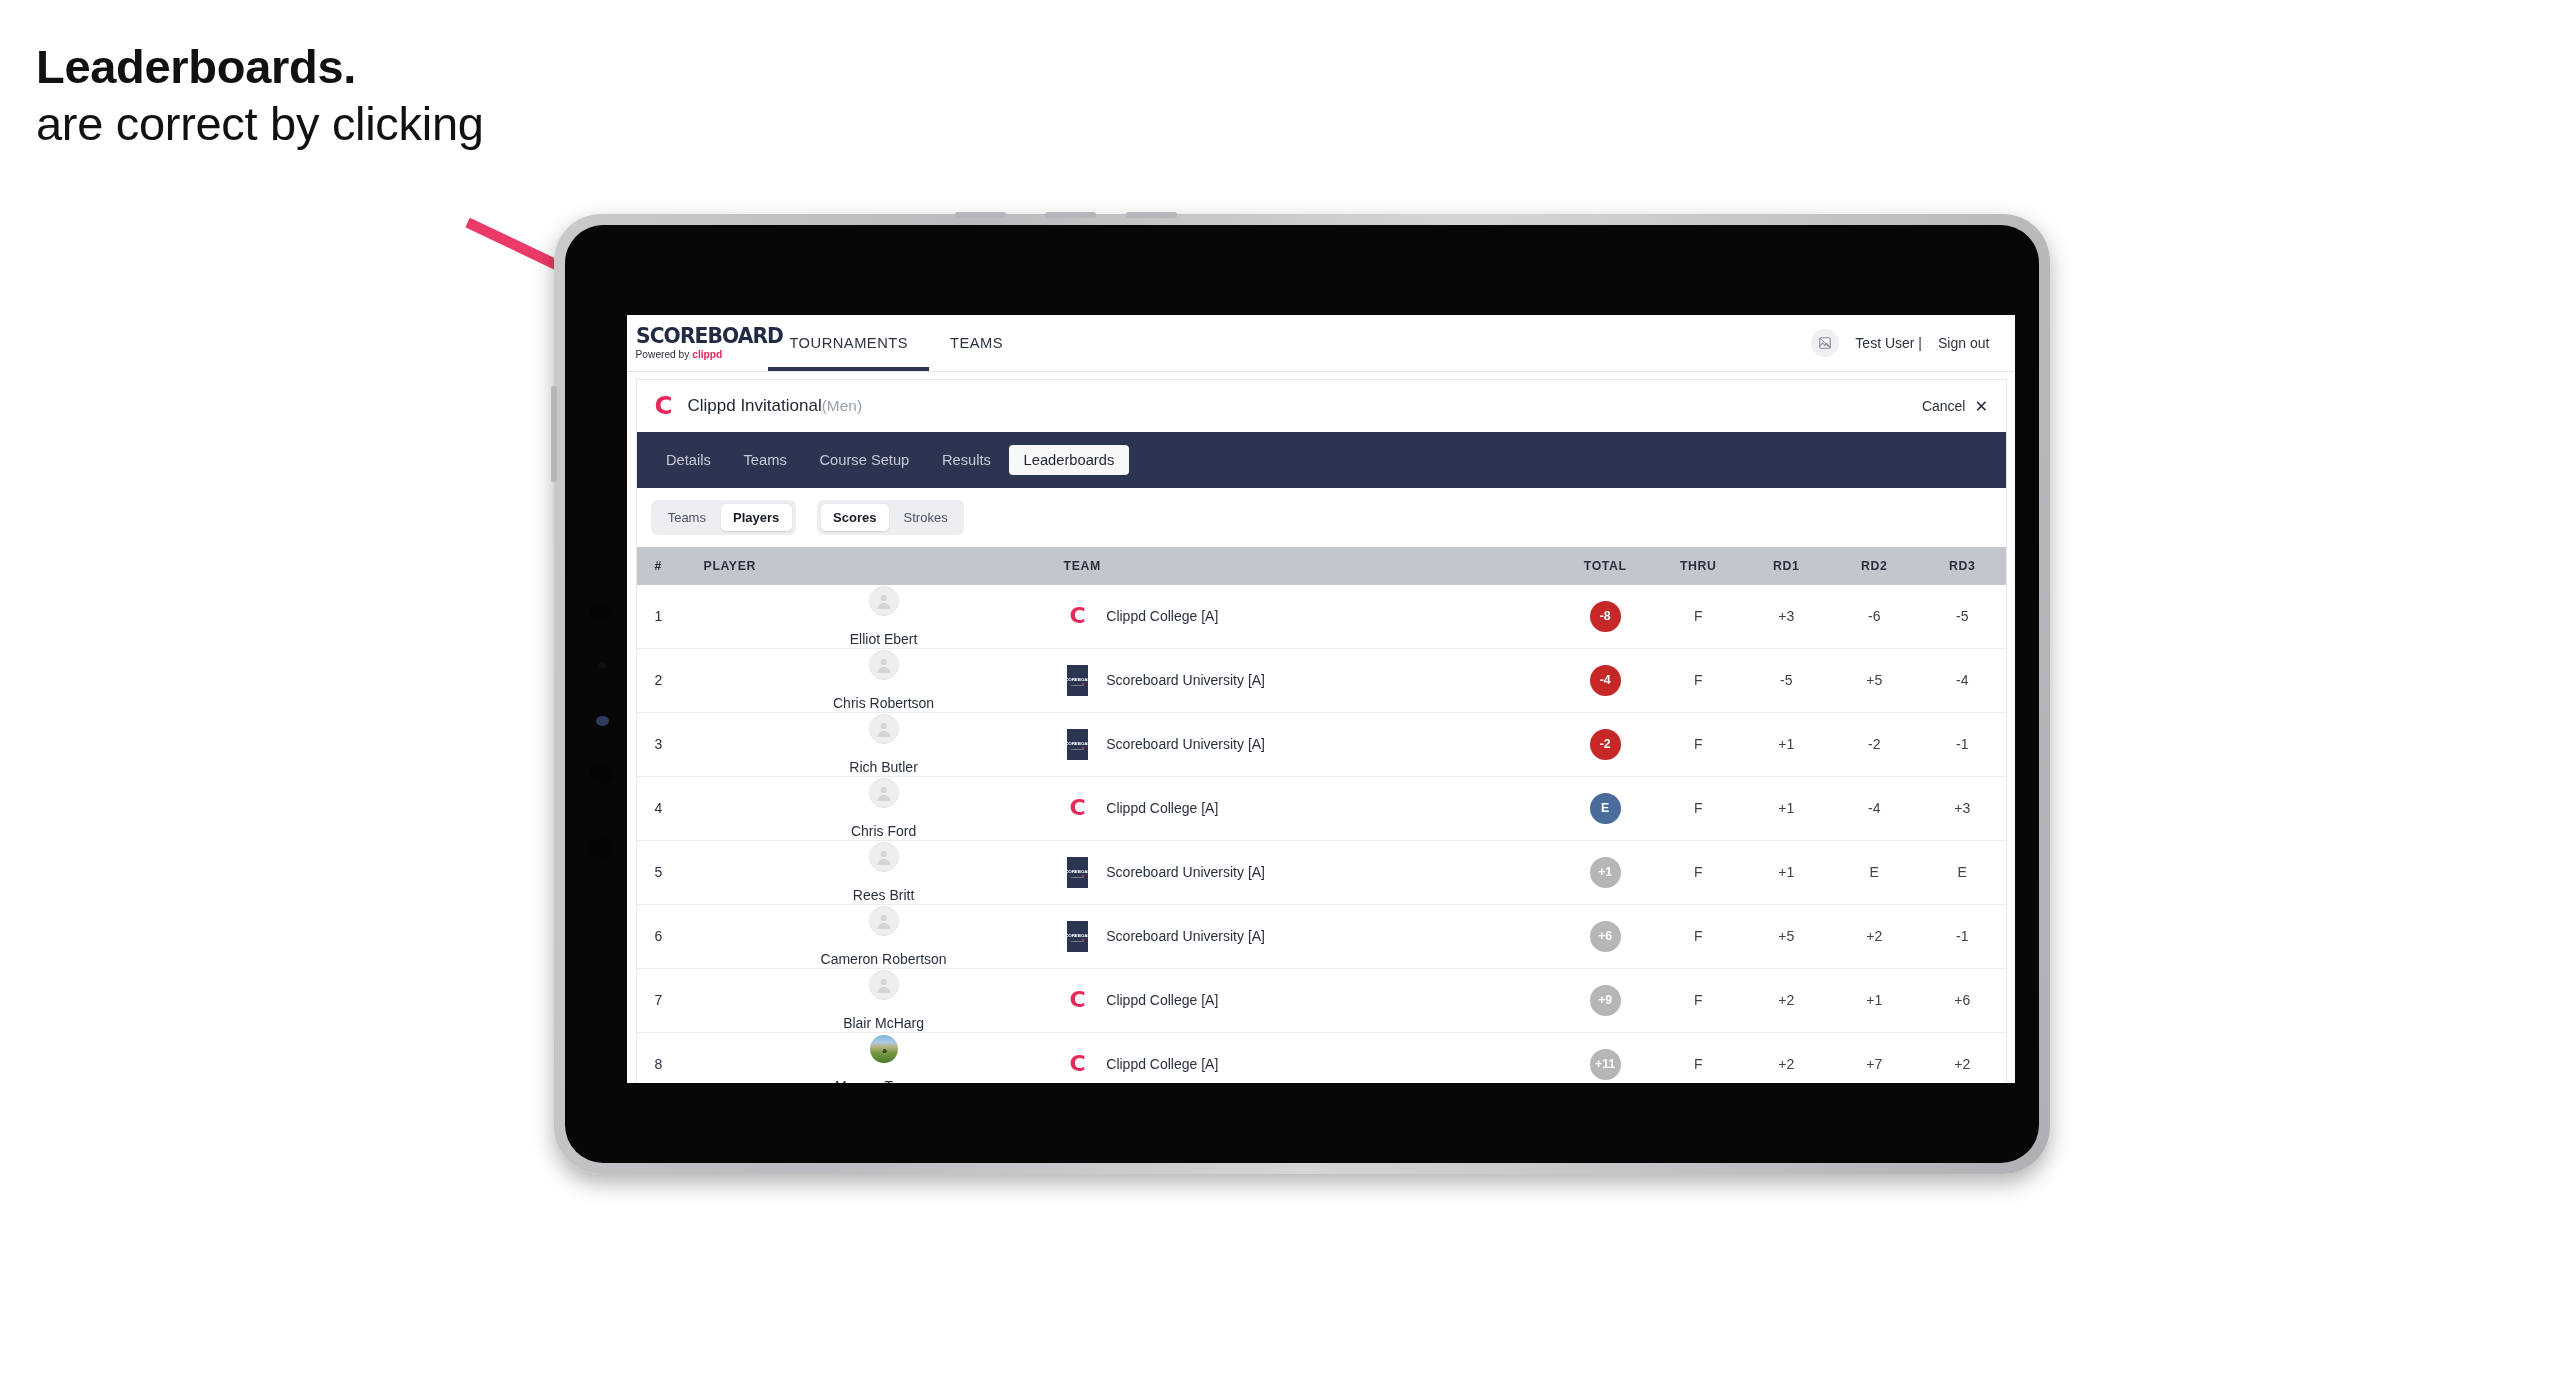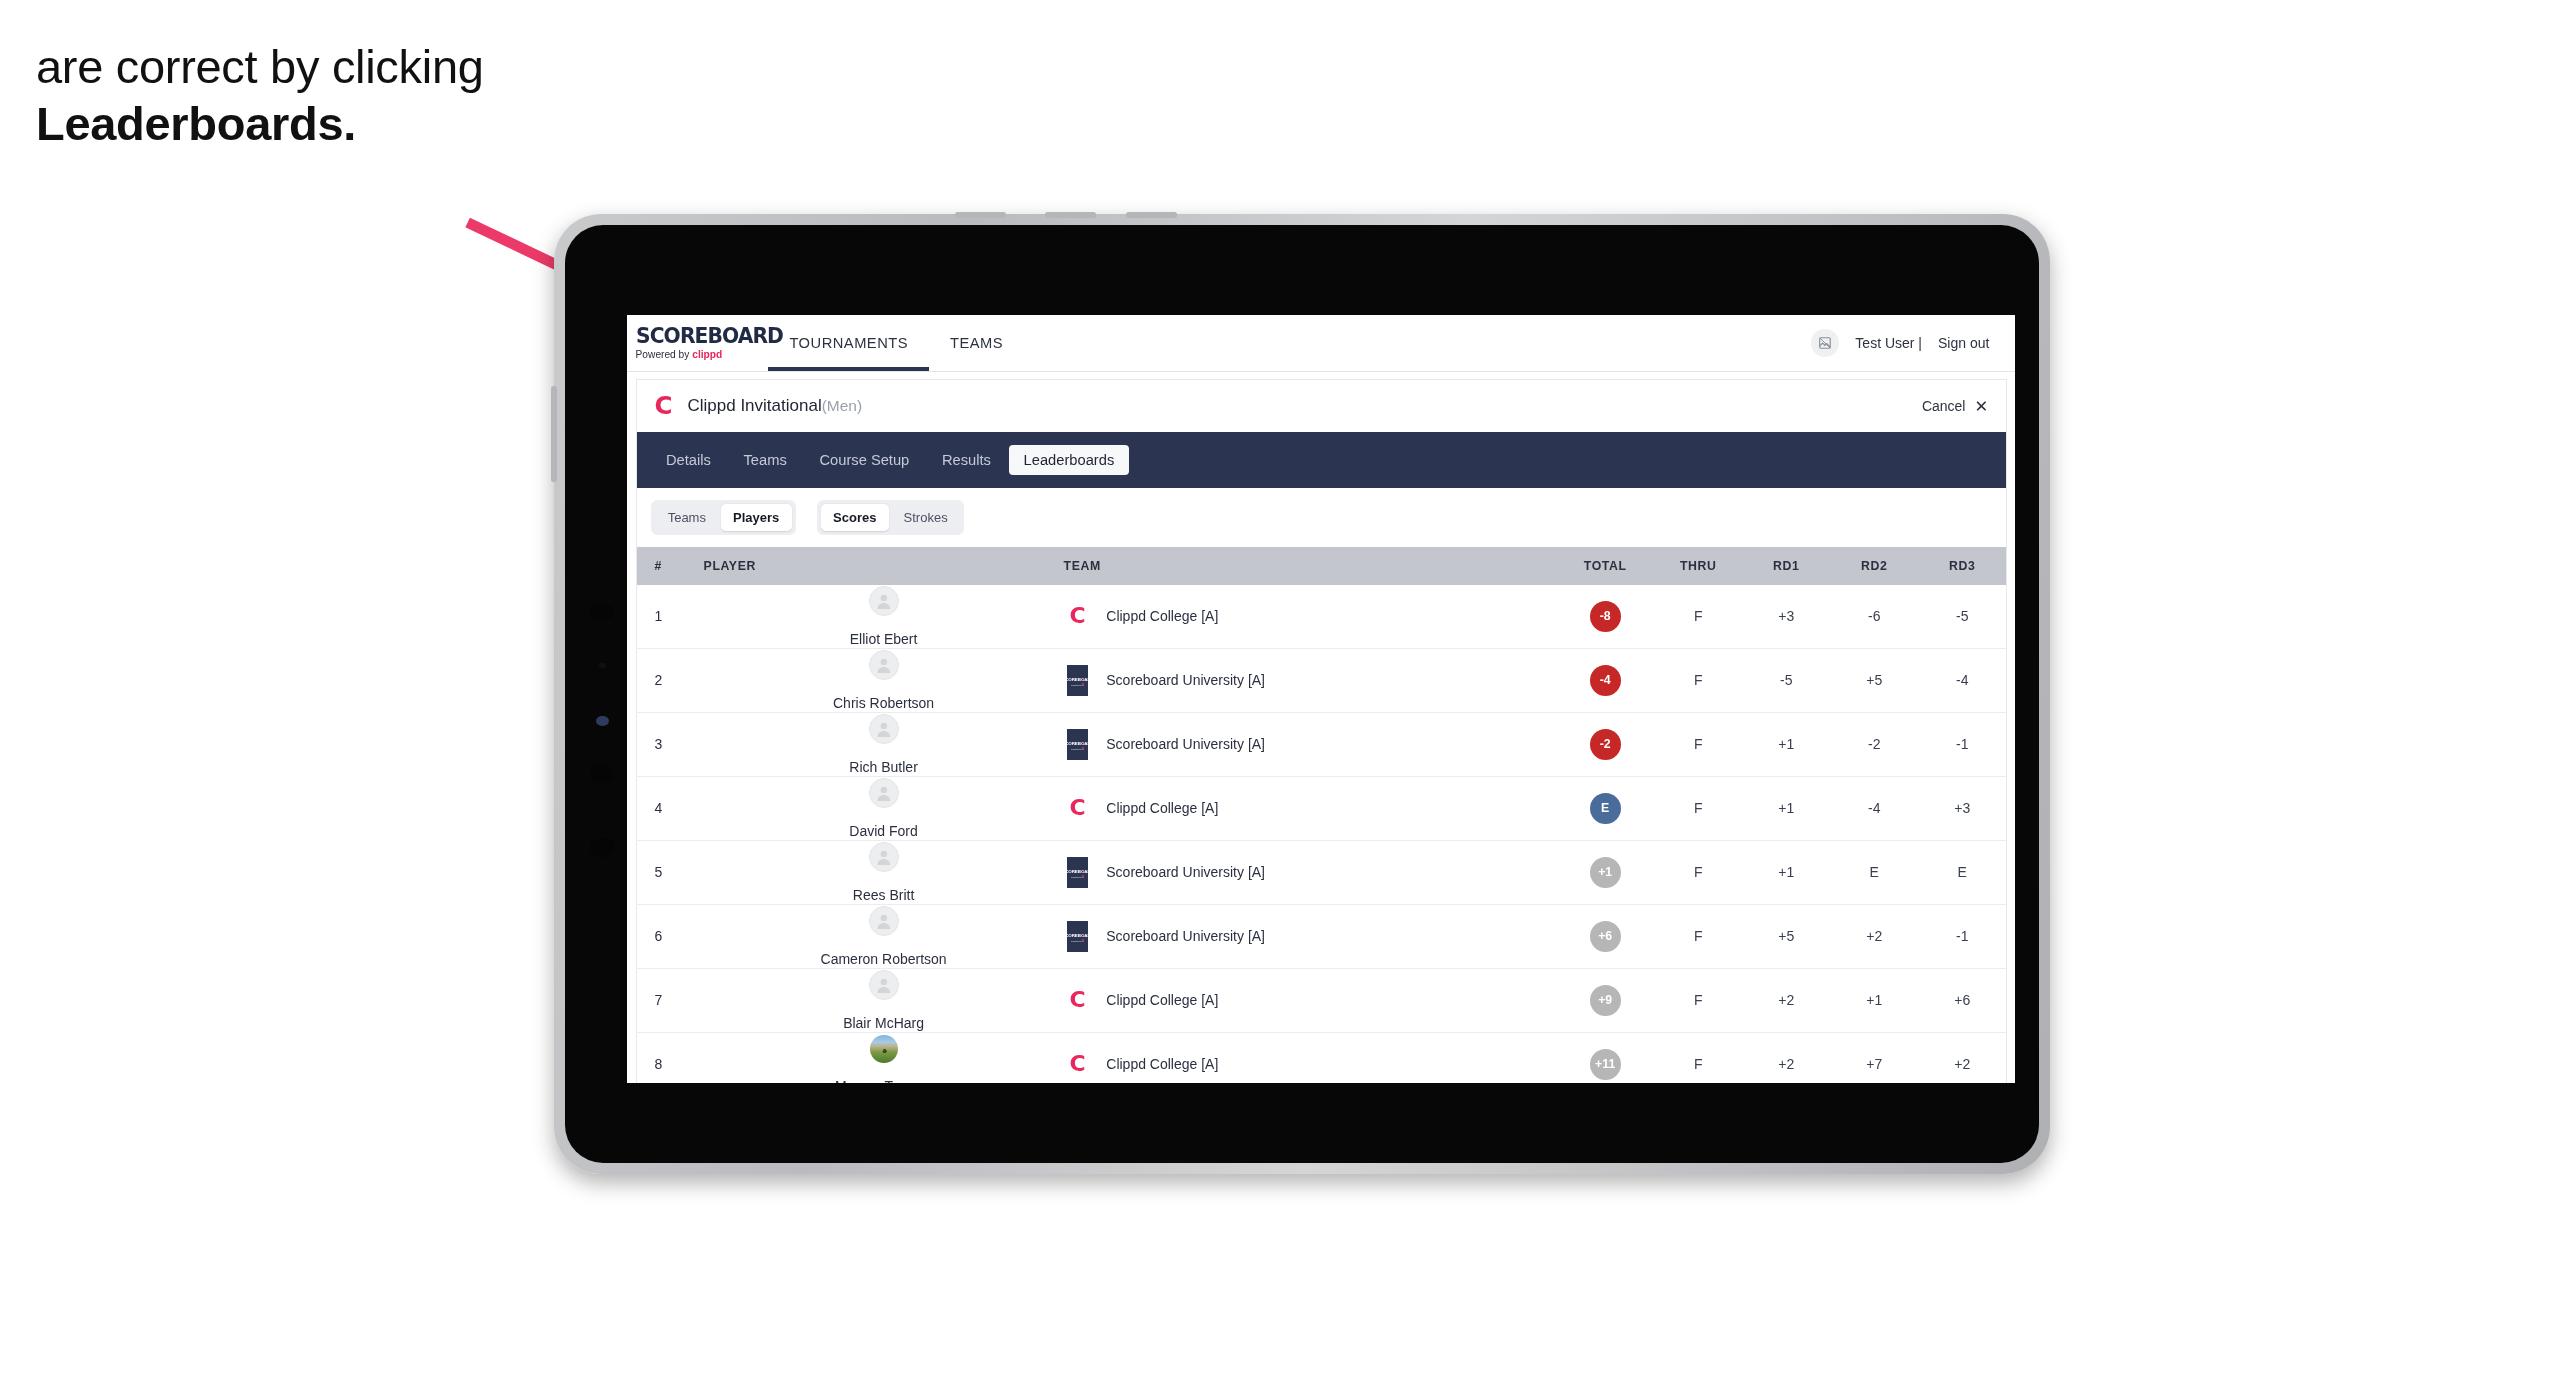--- a/index.html
+++ b/index.html
@@ -154,22 +154,22 @@
   .badge.under{background:#c62828;}
   .badge.even{background:#4a6c9b;}
   .badge.over{background:#b6b6b6;}
 
   #table tbody td.c-thru, #table tbody td.c-rd{color:#3a4050;font-size:14px;}
 </style>
 </head>
 <body>
 
 <div id="annotation-text">
+  <span class="line bold">Leaderboards.</span>
   <span class="line">are correct by clicking</span>
-  <span class="line bold">Leaderboards.</span>
 </div>
 
 <svg id="arrow-svg" viewBox="0 0 3151 1695">
   <defs>
     <marker id="ah" markerWidth="7" markerHeight="7" refX="1.2" refY="3.5" orient="auto">
       <polygon points="0,0 7,3.5 0,7" fill="#ec3a68"></polygon>
     </marker>
   </defs>
   <line x1="572" y1="272" x2="1152" y2="548" stroke="#ec3a68" stroke-width="13" marker-end="url(#ah)"></line>
 </svg>
@@ -357,21 +357,21 @@
               <tr>
                 <td class="c-rank">4</td>
                 <td class="c-player">
                   <span class="player-cell">
                     <span class="avatar">
                       <svg width="19.6" height="19.6" viewBox="0 0 24 24" fill="#d3d5d8">
                         <circle cx="12" cy="8.5" r="3.9"></circle>
                         <path d="M4.2 22c0-4.5 3.5-7.2 7.8-7.2s7.8 2.7 7.8 7.2z"></path>
                       </svg>
                     </span>
-                    <span>David Ford</span>
+                    <span>Chris Ford</span>
                   </span>
                 </td>
                 <td class="c-team">
                   <span class="team-cell">
                     <span class="team-logo">
                       <span class="logo-clippd">C</span>
                     </span>
                     <span>Clippd College [A]</span>
                   </span>
                 </td>

